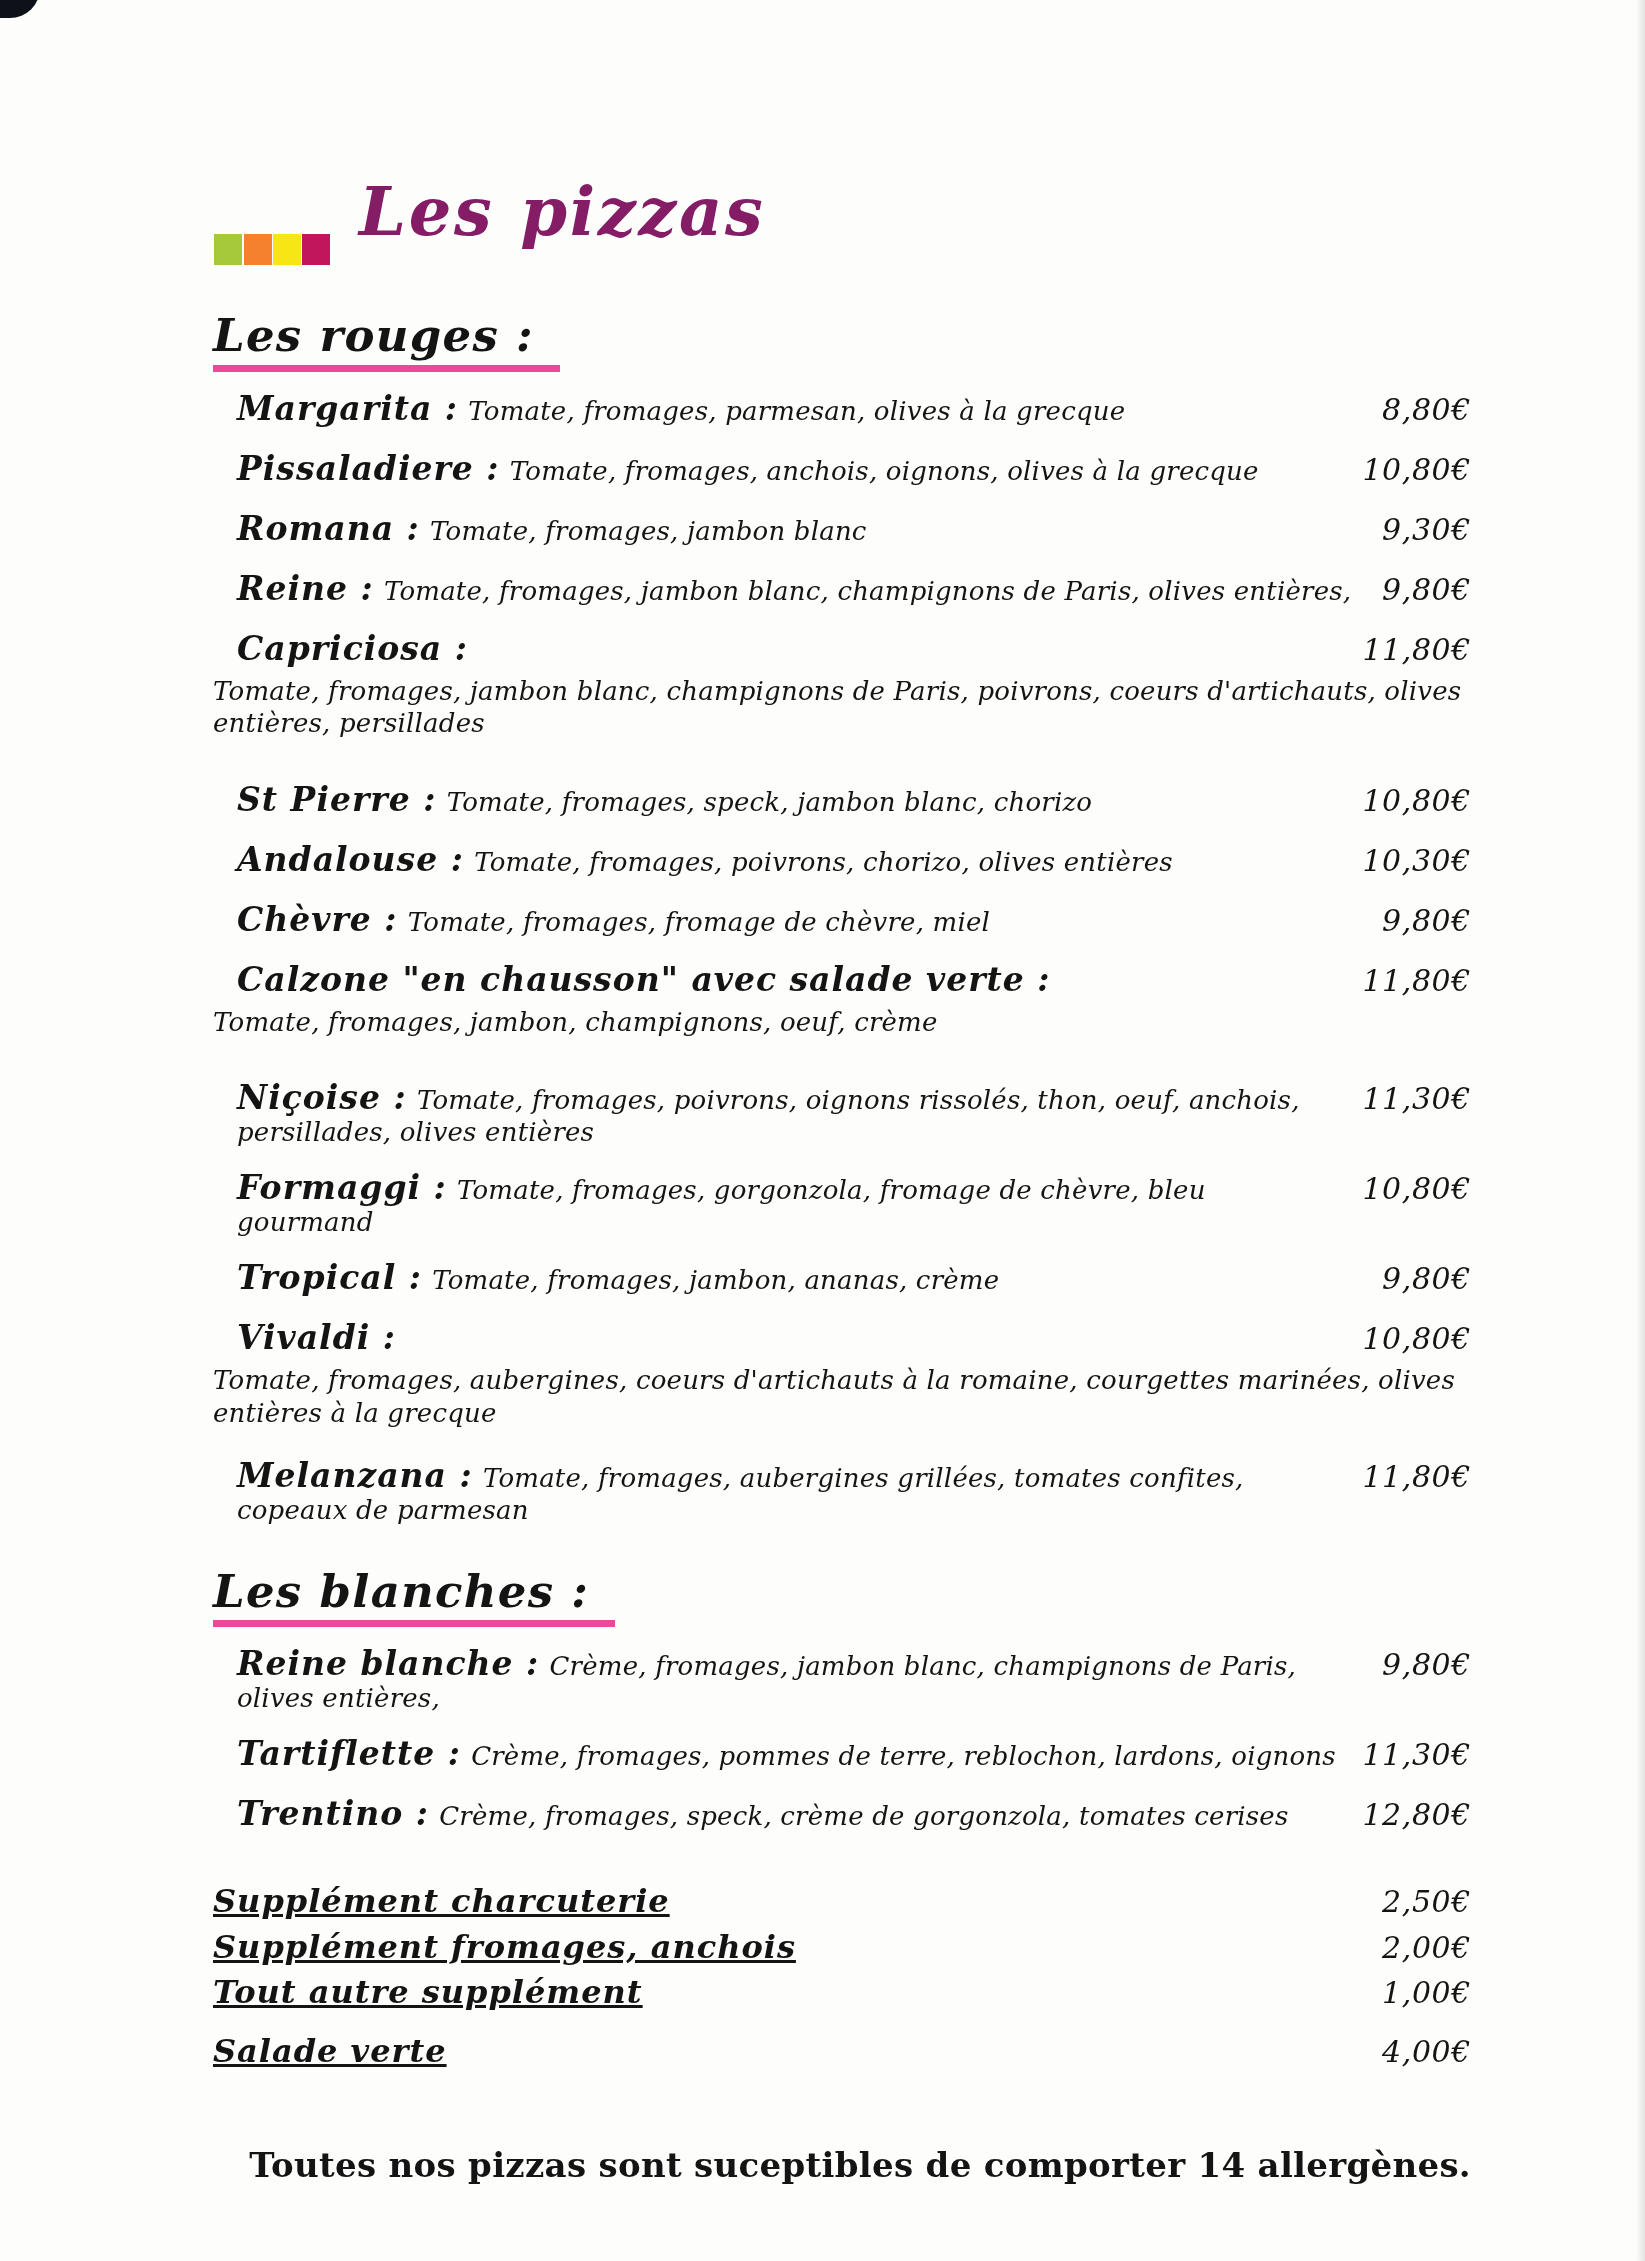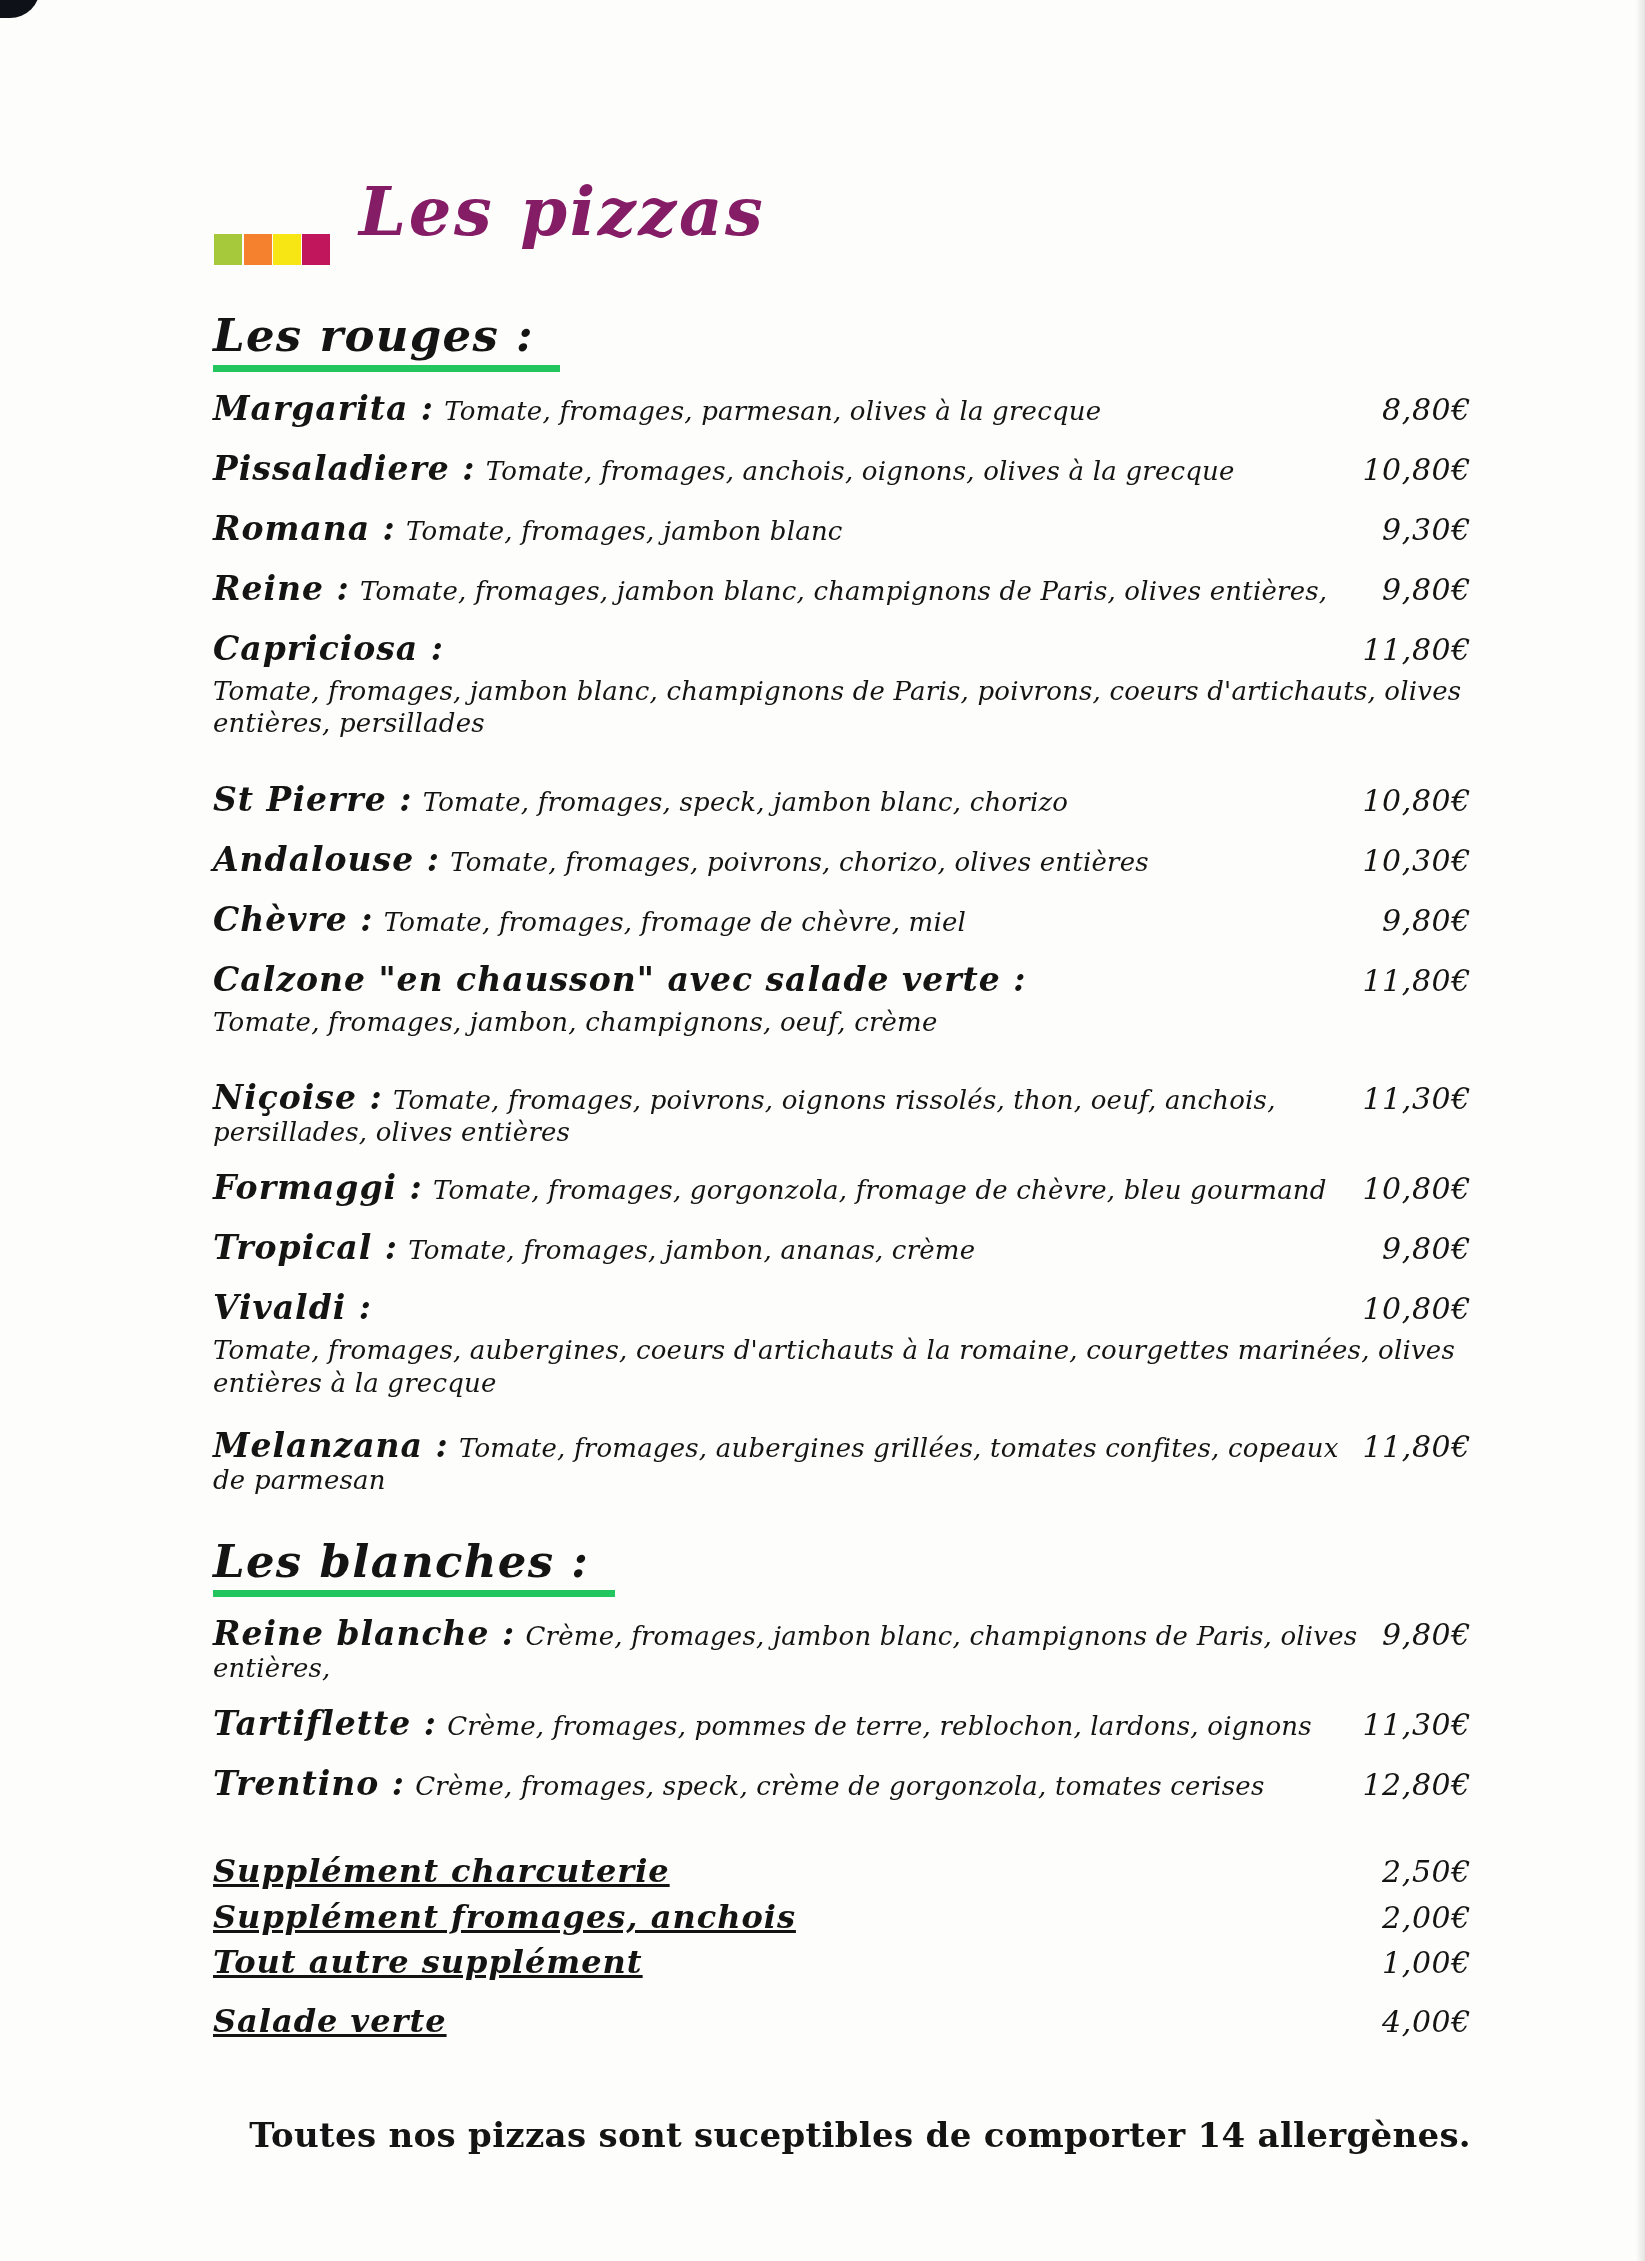--- a/index.html
+++ b/index.html
@@ -30,30 +30,30 @@
   .page-title{
     position:absolute;left:146px;top:-15.5px;margin:0;
     font-size:67px;font-style:italic;font-weight:bold;
     letter-spacing:2.6px;line-height:1.1;
   }
   
   .section-heading{
     display:inline-block;
     font-size:45px;font-style:italic;font-weight:bold;
     margin:19.4px 0 17px 0;padding:0 26px 2.6px 0;
-    border-bottom:7px solid #22c55e;
+    border-bottom:7px solid #ec4899;
     line-height:1.15;letter-spacing:1.3px;
   }
   
   .row{
     display:flex;justify-content:space-between;align-items:baseline;
     margin-bottom:21px;
   }
   .row.gap{margin-top:40px;gap:28px;}
-  .left{flex:1 1 auto;}
+  .left{flex:1 1 auto;margin-left:24px;}
   .item-name{
     font-size:33px;font-weight:bold;font-style:italic;
     letter-spacing:1px;white-space:nowrap;
   }
   .item-desc{font-size:26px;font-style:italic;margin-left:10.3px;letter-spacing:0.2px;}
   .price{
     font-size:30px;font-style:italic;white-space:nowrap;
     margin-left:19.4px;letter-spacing:0.6px;
   }
   .desc-block{

